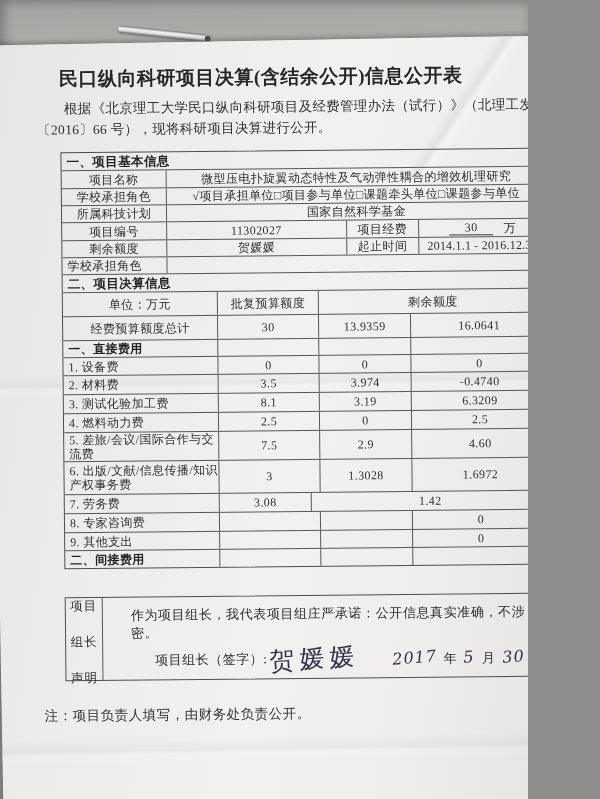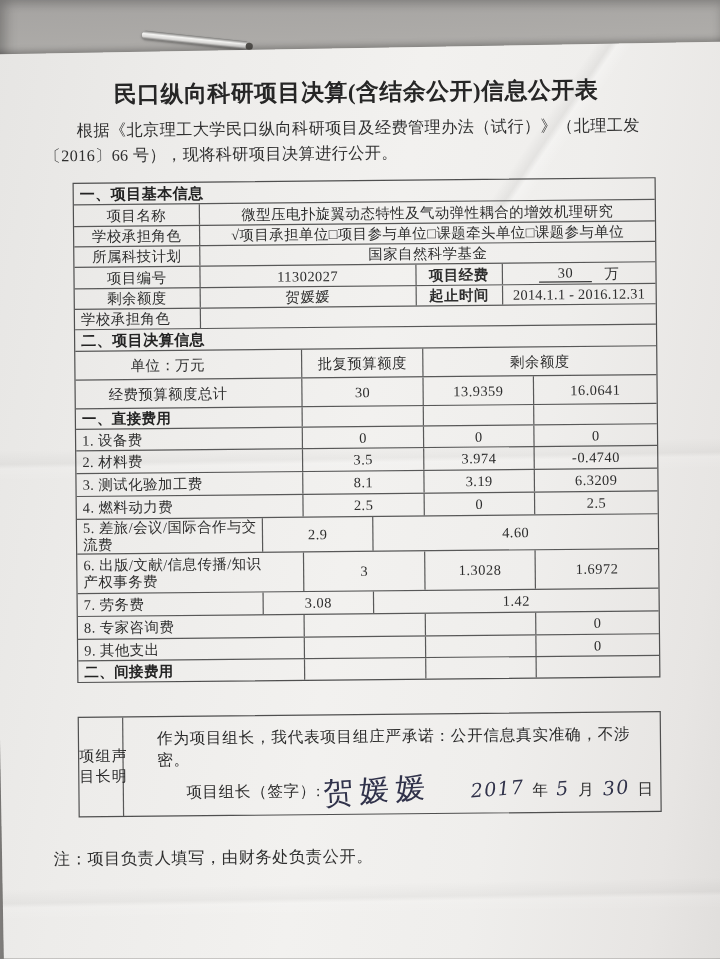--- a/index.html
+++ b/index.html
@@ -1,21 +1,21 @@
 <!DOCTYPE html>
 <html><head>
 <meta charset="utf-8">
 <style>
   :root{
     --bd:#5a5а5a;
   }
   *{margin:0;padding:0;box-sizing:border-box;}
   html,body{background:#8f8d8b;}
   .scene{
-    position:relative;width:600px;height:799px;overflow:hidden;
+    position:relative;width:528px;height:799px;overflow:hidden;
     background:linear-gradient(178deg,#a5a3a1 0%,#aeaca9 6%,#b2b0ad 12%,#a9a7a4 20%);
     font-family:"Liberation Serif","DejaVu Serif",serif;
     color:#2b2b2b;
     box-shadow:inset 6px 0 10px rgba(0,0,0,.18), inset 0 4px 8px rgba(0,0,0,.12);
     padding-left:46px;
   }
   
   .pen{
     position:absolute;left:118px;top:30px;width:90px;height:7px;border-radius:4px;
     background:linear-gradient(180deg,#7d7c7a 0%,#f4f4f2 35%,#d8d7d5 70%,#6f6e6c 100%);
@@ -48,34 +48,34 @@
   .table{position:absolute;left:63px;top:150px;width:486px;border:1px solid #4f4f4f;background:transparent;font-size:12px;}
   .trow{display:flex;border-top:1px solid #585858;}
   .trow:first-child{border-top:none;}
   .cell{display:flex;align-items:center;justify-content:center;border-left:1px solid #585858;
         overflow:hidden;text-align:center;line-height:14px;letter-spacing:.4px;color:#2e2e2e;}
   .cell:first-child{border-left:none;}
   .cell.left{justify-content:flex-start;text-align:left;padding-left:5px;}
   .sec{font-weight:bold;padding-left:6px;font-size:12.5px;color:#232323;}
   .c-lbl{width:104px;}
   .c-val{flex:1;}
-  .c-lbl2{width:72px;font-weight:bold;}
+  .c-lbl2{width:72px;}
   .c-val2{width:129px;}
   .b1{width:154px;}
-  .b2{width:101px;margin-left:34px;}
+  .b2{width:101px;}
   .b3{width:92px;}
   .b4{flex:1;}
   .h16{height:17px}.h17{height:17px}.h18{height:18px}.h19{height:19px}
   .h24{height:24px}.h28{height:29px}.h32{height:33px}
   .amount-underline{border-bottom:1px solid #3a3a3a;padding:0 16px;display:inline-block;}
   .unit{margin-left:10px;}
   
   .decl{position:absolute;left:63px;top:595px;width:486px;height:84px;border:1px solid #4f4f4f;display:flex;}
-  .decl-label{width:37px;border-right:1px solid #585858;display:flex;flex-direction:row;
-      justify-content:space-evenly;align-items:center;font-size:12.5px;letter-spacing:1px;color:#2e2e2e;}
+  .decl-label{width:37px;border-right:1px solid #585858;display:flex;flex-direction:column;
+      justify-content:space-evenly;align-items:center;font-size:12.5px;letter-spacing:1px;color:#2e2e2e;gap:19px;}
   .decl-body{position:relative;flex:1;}
   .decl-statement{position:absolute;left:28px;top:9px;right:10px;font-size:13px;letter-spacing:.6px;color:#2c2c2c;}
   .sign-row{position:absolute;left:52px;right:6px;top:46px;display:flex;align-items:center;}
   .sign-label{font-size:13px;letter-spacing:.5px;color:#2c2c2c;white-space:nowrap;}
   .hand{font-family:"DejaVu Serif",cursive;color:#30324a;}
   .signature{font-size:25px;letter-spacing:5px;transform:rotate(-3deg);margin-left:2px;white-space:nowrap;}
   .date-group{margin-left:auto;display:flex;align-items:baseline;white-space:nowrap;}
   .hand-num{font-size:16px;font-style:italic;transform:rotate(-4deg);letter-spacing:1px;}
   .date-char{font-size:13px;margin:0 7px;color:#2c2c2c;}
   .footnote{position:absolute;left:42px;top:705px;font-size:13.5px;letter-spacing:.5px;color:#2f2f2f;}
@@ -178,20 +178,21 @@
         <div class="cell b4">6.3209</div>
       </div>
       <div class="trow h19">
         <div class="cell b1 left">4. 燃料动力费</div>
         <div class="cell b2">2.5</div>
         <div class="cell b3">0</div>
         <div class="cell b4">2.5</div>
       </div>
       <div class="trow h28">
         <div class="cell b1 left">5. 差旅/会议/国际合作与交流费</div>
+        <div class="cell b2">7.5</div>
         <div class="cell b3">2.9</div>
         <div class="cell b4">4.60</div>
       </div>
       <div class="trow h32">
         <div class="cell b1 left">6. 出版/文献/信息传播/知识产权事务费</div>
         <div class="cell b2">3</div>
         <div class="cell b3">1.3028</div>
         <div class="cell b4">1.6972</div>
       </div>
       <div class="trow h19">

